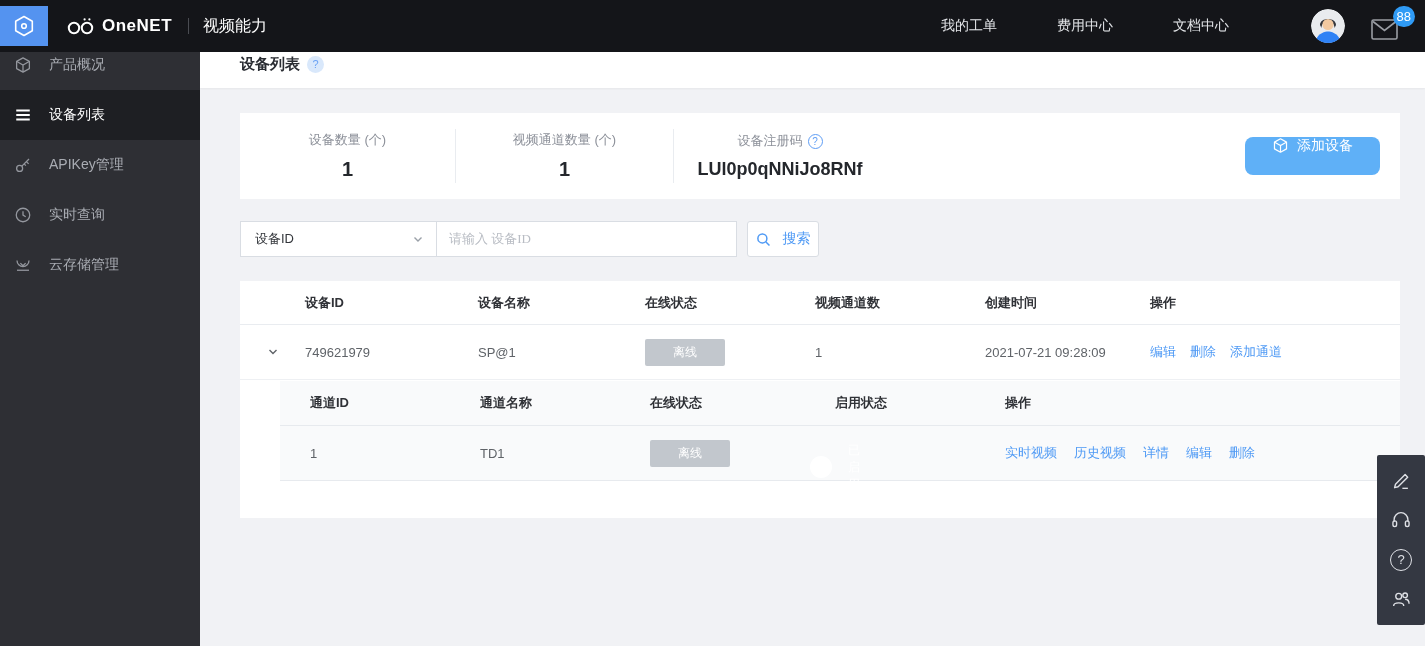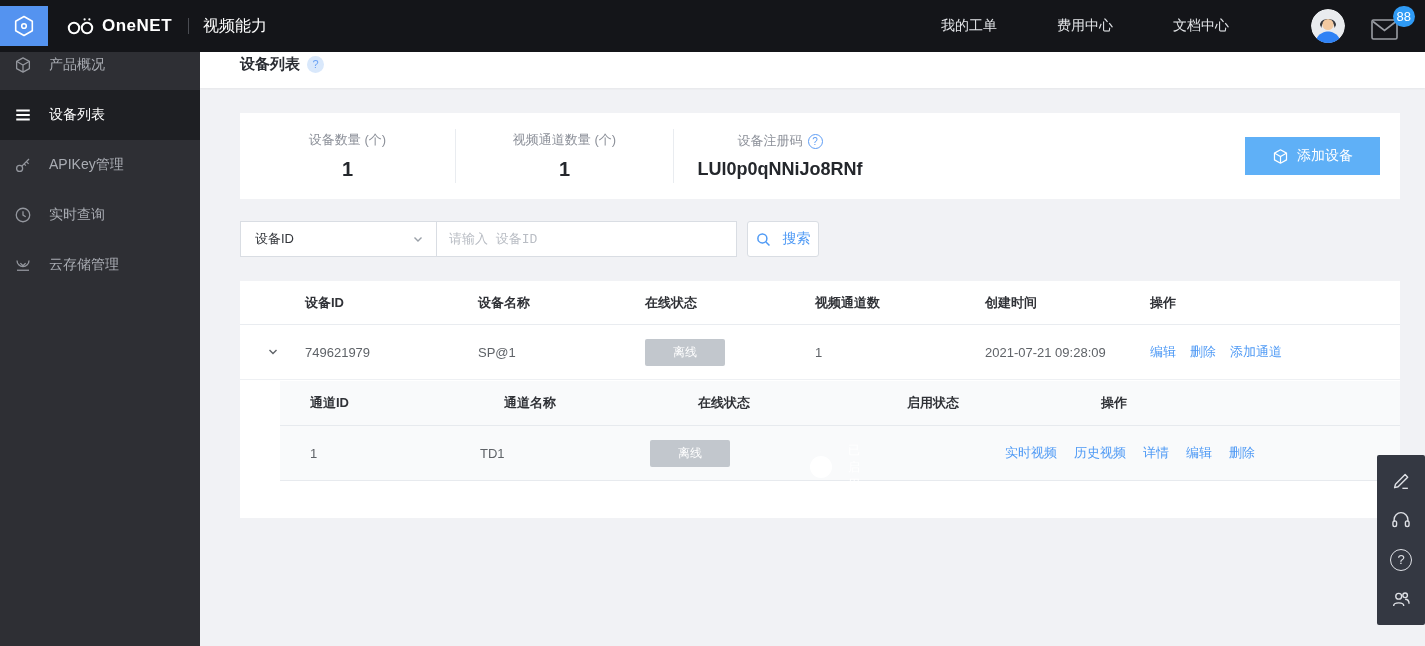--- a/index.html
+++ b/index.html
@@ -46,50 +46,50 @@
   .stats-card { position:absolute; left:240px; top:113px; width:1160px; height:86px; background:#fff; display:flex; align-items:center; }
   .stat-cell { display:flex; flex-direction:column; align-items:center; justify-content:center; }
   .stat-cell.c1 { width:215px; } .stat-cell.c2 { width:217px; } .stat-cell.c3 { width:212px; }
   .stat-divider { width:1px; height:54px; background:#e9ecf0; }
   .stat-label { font-size:13px; color:#8c9099; display:flex; align-items:center; }
   .stat-value { font-size:20px; font-weight:bold; color:#24272c; margin-top:9px; }
   .stat-code  { font-size:18px; font-weight:bold; color:#24272c; margin-top:9px; }
   .q-outline { width:15px; height:15px; border-radius:50%; border:1px solid #5e9df5; color:#5e9df5;
     font-size:10px; display:flex; align-items:center; justify-content:center; margin-left:5px; cursor:pointer; }
   .add-btn { margin-left:auto; margin-right:20px; width:135px; height:38px; background:#5fb0f7; border:none;
-    border-radius:0; color:#fff; font-size:14px; display:flex; align-items:center; justify-content:center;
+    border-radius:8px; color:#fff; font-size:14px; display:flex; align-items:flex-start; justify-content:center;
     gap:8px; cursor:pointer; font-family:inherit; }
 
   
   .filter-select { position:absolute; left:240px; top:221px; width:197px; height:36px; background:#fff;
     border:1px solid #d9dde3; display:flex; align-items:center; padding:0 12px 0 14px; font-size:13px;
     color:#33363b; cursor:pointer; }
   .filter-select .chev { margin-left:auto; }
   .search-input { position:absolute; left:436px; top:221px; width:301px; height:36px; background:#fff;
-    border:1px solid #d9dde3; padding:0 12px; font-size:13px; color:#33363b; font-family:Liberation Mono, monospace; outline:none; }
+    border:1px solid #d9dde3; padding:0 12px; font-size:13px; color:#33363b; font-family:Liberation Serif, serif; outline:none; }
   .search-input::placeholder { color:#b9bdc4; }
   .search-btn { position:absolute; left:747px; top:221px; width:72px; height:36px; background:#fff;
     border:1px solid #d9dde3; border-radius:3px; color:#4f9af5; font-size:14px; display:flex; align-items:center;
     justify-content:center; gap:12px; cursor:pointer; font-family:inherit; }
 
   
   .table-card { position:absolute; left:240px; top:281px; width:1160px; height:237px; background:#fff; }
   .t-grid { display:grid; grid-template-columns:65px 173px 167px 170px 170px 165px auto; align-items:center; }
   .t-head { height:44px; border-bottom:1px solid #e9ecf0; font-size:13px; font-weight:bold; color:#303237; }
   .t-row  { height:55px; border-bottom:1px solid #eef0f3; font-size:13px; color:#5f6368; }
   .chev-cell { display:flex; justify-content:center; cursor:pointer; }
   .status-badge { width:80px; height:27px; background:#c2c7cd; border-radius:2px; color:#fff; font-size:12px;
     display:flex; align-items:center; justify-content:center; }
   .link-group { display:flex; gap:14px; }
   .blue-link { color:#4f9af5; font-size:13px; text-decoration:none; cursor:pointer; white-space:nowrap; }
 
   
   .sub-table { position:absolute; left:40px; top:100px; width:1120px; background:#f9fafb; }
   .s-grid { display:grid; grid-template-columns:170px 170px 185px 170px auto; align-items:center; padding-left:30px; }
-  .s-head { height:45px; border-bottom:1px solid #e7eaee; font-size:13px; font-weight:bold; color:#303237;gap:24px; }
+  .s-head { height:45px; border-bottom:1px solid #e7eaee; font-size:13px; font-weight:bold; color:#303237; }
   .s-row  { height:55px; border-bottom:1px solid #e7eaee; font-size:13px; color:#5f6368; }
   .s-row .link-group { gap:17px; }
   .toggle { position:relative; width:70px; height:28px; background:#4eb181; border-radius:14px; cursor:pointer; }
   .toggle .t-label { position:absolute; left:13px; top:0; height:28px; display:flex; align-items:center; color:#fff; font-size:12px; }
   .toggle .t-knob { position:absolute; right:3px; top:3px; width:22px; height:22px; border-radius:50%; background:#fff; }
 
   
   .float-bar { position:absolute; left:1377px; top:455px; width:48px; height:170px; background:#343842;
     border-radius:2px; display:flex; flex-direction:column; align-items:center; justify-content:space-around;
     padding:6px 0; z-index:40; }

